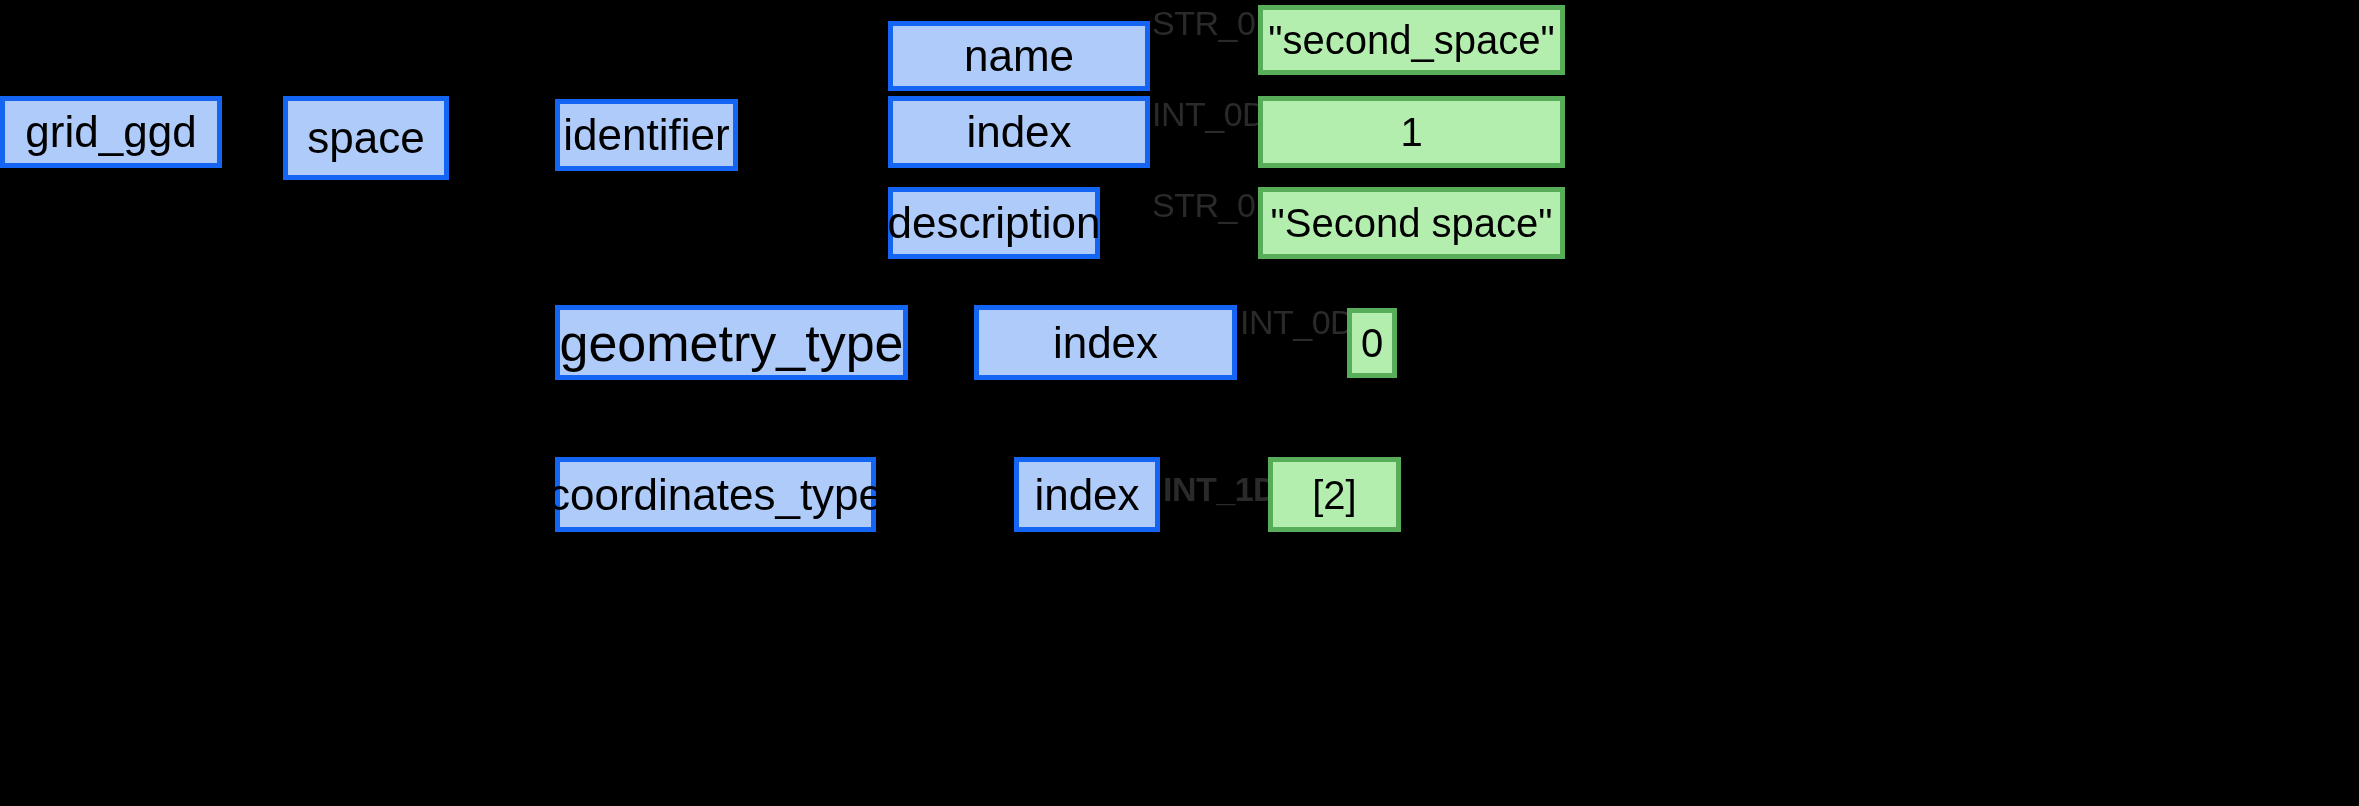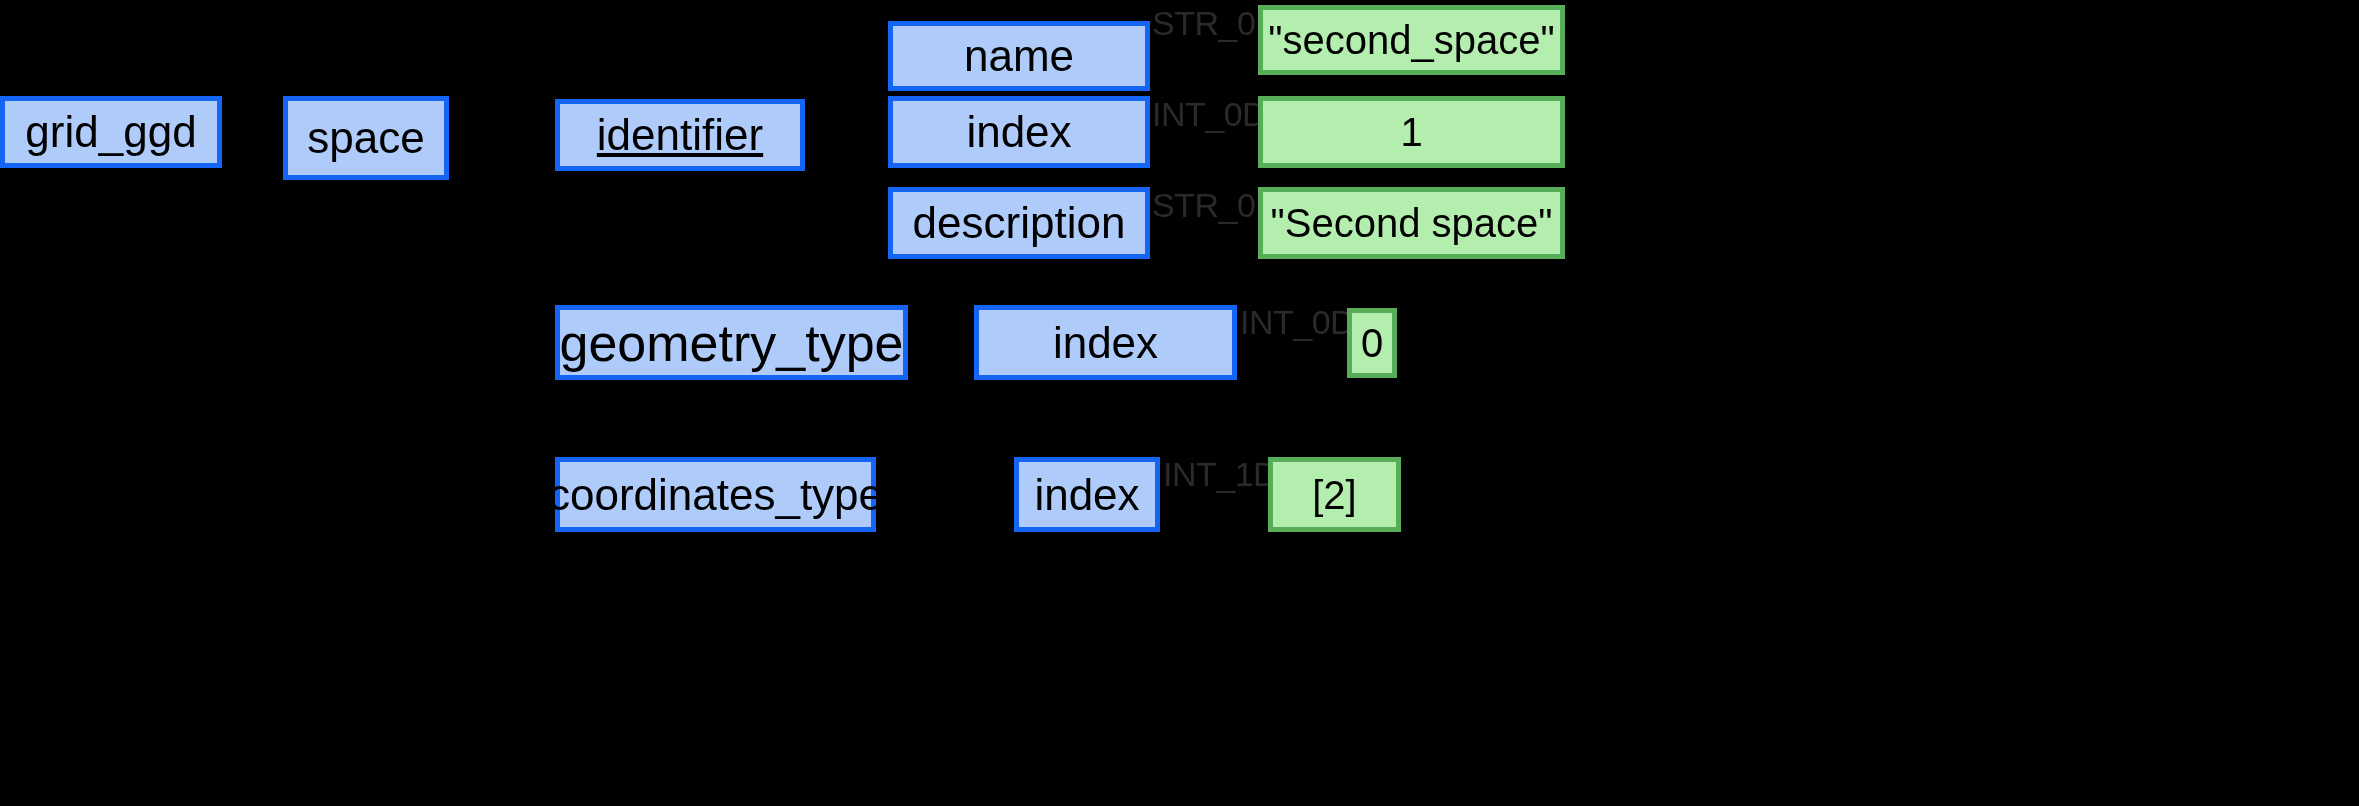--- a/index.html
+++ b/index.html
@@ -75,41 +75,41 @@
   <div class="edge-line" style="left:1160px; top:492px; width:108px;"></div>
 
   <div class="node node-blue" style="left:0px; top:96px; width:222px; height:72px; font-size:44px;">
     <span>grid_ggd</span>
   </div>
 
   <div class="node node-blue" style="left:283px; top:96px; width:166px; height:84px; font-size:44px;">
     <span>space</span>
   </div>
 
-  <div class="node node-blue" style="left:555px; top:99px; width:250px; height:72px; font-size:44px;text-decoration:underline;">
+  <div class="node node-blue" style="left:555px; top:99px; width:183px; height:72px; font-size:44px;">
     <span>identifier</span>
   </div>
 
   <div class="node node-blue" style="left:555px; top:305px; width:353px; height:75px; font-size:52px;">
     <span>geometry_type</span>
   </div>
 
   <div class="node node-blue" style="left:555px; top:457px; width:321px; height:75px; font-size:44px;">
     <span>coordinates_type</span>
   </div>
 
   <div class="node node-blue" style="left:888px; top:5px; width:262px; height:70px; font-size:44px;margin-top:16px;">
     <span>name</span>
   </div>
 
   <div class="node node-blue" style="left:888px; top:96px; width:262px; height:72px; font-size:44px;">
     <span>index</span>
   </div>
 
-  <div class="node node-blue" style="left:888px; top:187px; width:262px; height:72px; font-size:44px;">
+  <div class="node node-blue" style="left:888px; top:187px; width:212px; height:72px; font-size:44px;">
     <span>description</span>
   </div>
 
   <div class="node node-blue" style="left:974px; top:305px; width:263px; height:75px; font-size:44px;">
     <span>index</span>
   </div>
 
   <div class="node node-blue" style="left:1014px; top:457px; width:146px; height:75px; font-size:44px;">
     <span>index</span>
   </div>
@@ -123,21 +123,21 @@
   </div>
 
   <div class="edge-label" style="left:1152px; top:188px;">
     <span>STR_0D</span>
   </div>
 
   <div class="edge-label" style="left:1240px; top:305px;">
     <span>INT_0D</span>
   </div>
 
-  <div class="edge-label" style="left:1163px; top:457px;">
+  <div class="edge-label" style="left:1163px; top:472px;font-weight:bold;">
     <span>INT_1D</span>
   </div>
 
   <div class="node node-green" style="left:1258px; top:5px; width:307px; height:70px; font-size:40px;">
     <span>"second_space"</span>
   </div>
 
   <div class="node node-green" style="left:1258px; top:96px; width:307px; height:72px; font-size:40px;">
     <span>1</span>
   </div>

